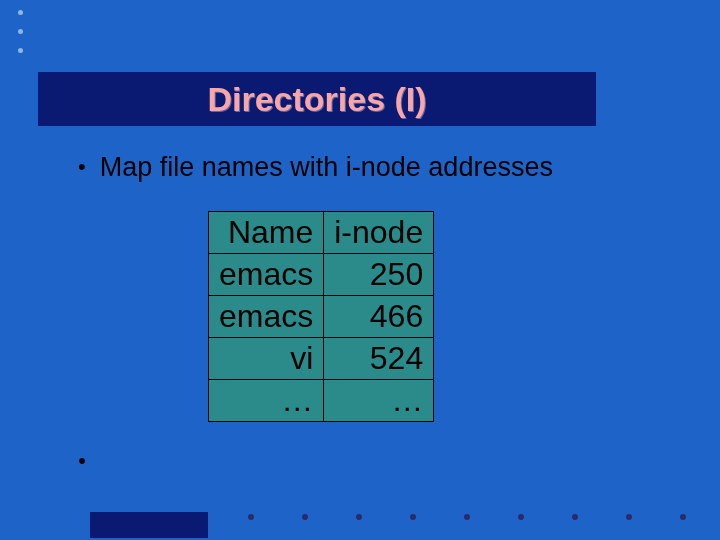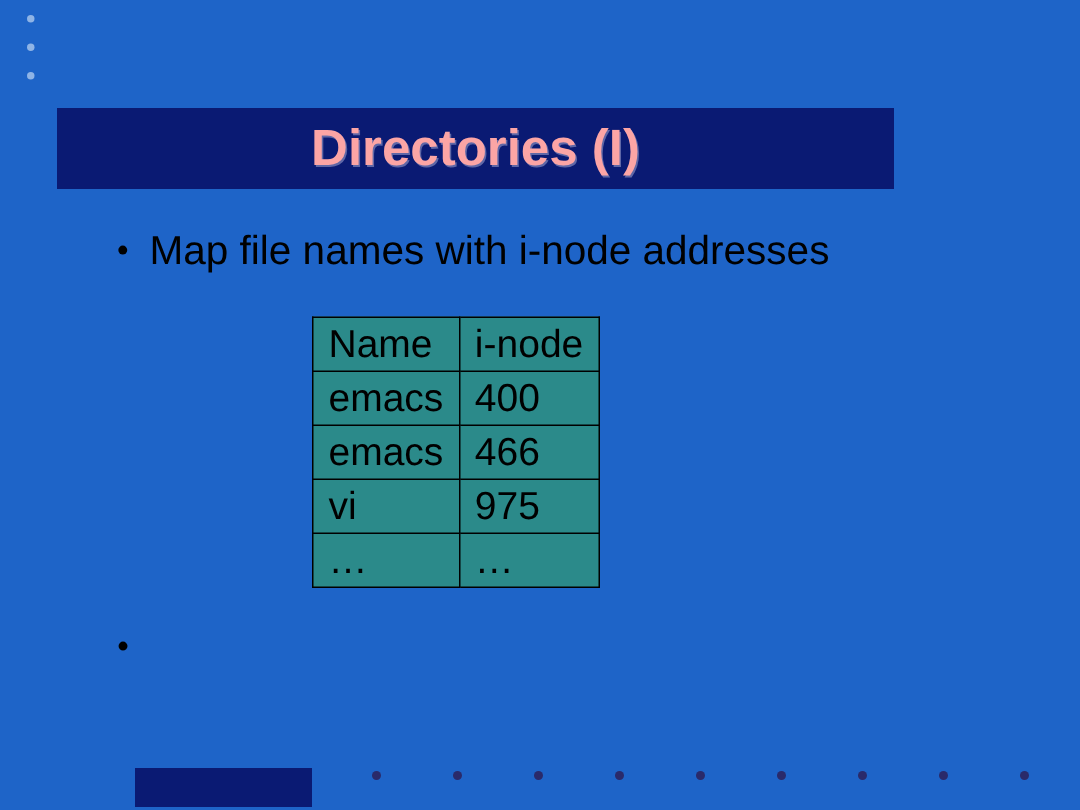--- a/index.html
+++ b/index.html
@@ -92,23 +92,23 @@
   .table-wrap {
     margin: 10px 0 24px 130px;
   }
   table {
     border-collapse: collapse;
     background: #2b8a8a;
   }
   td {
     border: 1px solid #000;
     padding: 2px 10px;
-    font-size: 26px;
+    font-size: 32px;
     color: #000;
-    text-align: left;
+    text-align: right;
     min-width: 90px;
     height: 34px;
   }
 </style>
 </head>
 <body>
 
 <div class="dots-top">
   <div class="dot"></div>
   <div class="dot"></div>
@@ -127,29 +127,29 @@
 
   <div class="table-wrap">
     <table>
       <tbody>
           <tr>
         <td>Name</td>
         <td>i-node</td>
       </tr>
       <tr>
         <td>emacs</td>
-        <td>400</td>
+        <td>250</td>
       </tr>
       <tr>
         <td>emacs</td>
         <td>466</td>
       </tr>
       <tr>
         <td>vi</td>
-        <td>975</td>
+        <td>524</td>
       </tr>
       <tr>
         <td>…</td>
         <td>…</td>
       </tr>
     </tbody>
       </table>
   </div>
 
   <div class="bullet-line italic">

